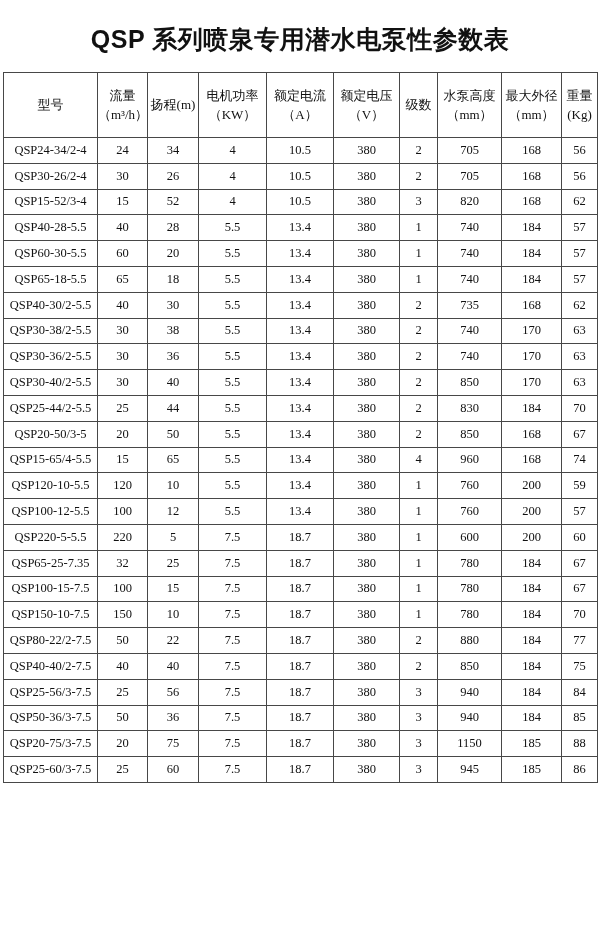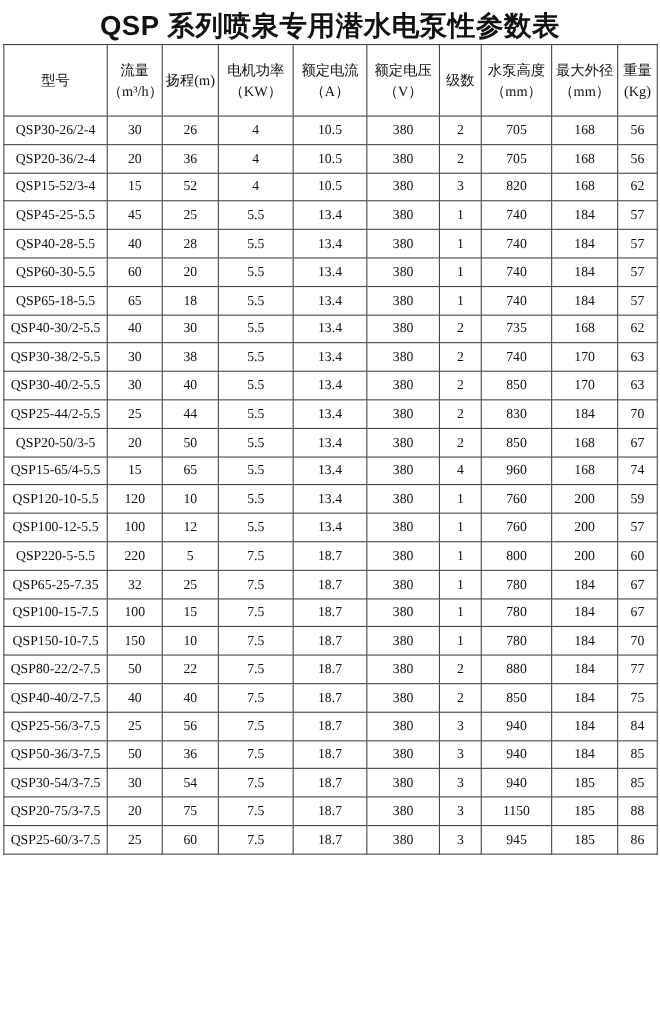--- a/index.html
+++ b/index.html
@@ -8,21 +8,21 @@
     background: #ffffff;
   }
   .page {
     position: relative;
     width: 600px;
     height: 934px;
     background: #ffffff;
     overflow: hidden;
   }
   .title {
-    margin: 0;
+    margin: 16px;
     padding-top: 7px;
     height: 33px;
     text-align: center;
     font-family: "Liberation Sans", "DejaVu Sans", sans-serif;
     font-size: 25px;
     font-weight: 600;
     letter-spacing: 0.5px;
     color: #111111;
     white-space: nowrap;
   }
@@ -109,68 +109,56 @@
             <div>（mm）</div>
           </th>
           <th>
             <div>重量</div>
             <div>(Kg)</div>
           </th>
         </tr>
     </thead>
     <tbody>
         <tr>
+          <td>QSP24-34/2-4</td>
+          <td>24</td>
+          <td>34</td>
+          <td>4</td>
+          <td>10.5</td>
+          <td>380</td>
+          <td>2</td>
+          <td>705</td>
+          <td>168</td>
+          <td>56</td>
+        </tr>
+        <tr>
           <td>QSP30-26/2-4</td>
           <td>30</td>
           <td>26</td>
           <td>4</td>
           <td>10.5</td>
           <td>380</td>
           <td>2</td>
           <td>705</td>
           <td>168</td>
           <td>56</td>
         </tr>
         <tr>
-          <td>QSP20-36/2-4</td>
-          <td>20</td>
-          <td>36</td>
-          <td>4</td>
-          <td>10.5</td>
-          <td>380</td>
-          <td>2</td>
-          <td>705</td>
-          <td>168</td>
-          <td>56</td>
-        </tr>
-        <tr>
           <td>QSP15-52/3-4</td>
           <td>15</td>
           <td>52</td>
           <td>4</td>
           <td>10.5</td>
           <td>380</td>
           <td>3</td>
           <td>820</td>
           <td>168</td>
           <td>62</td>
         </tr>
         <tr>
-          <td>QSP45-25-5.5</td>
-          <td>45</td>
-          <td>25</td>
-          <td>5.5</td>
-          <td>13.4</td>
-          <td>380</td>
-          <td>1</td>
-          <td>740</td>
-          <td>184</td>
-          <td>57</td>
-        </tr>
-        <tr>
           <td>QSP40-28-5.5</td>
           <td>40</td>
           <td>28</td>
           <td>5.5</td>
           <td>13.4</td>
           <td>380</td>
           <td>1</td>
           <td>740</td>
           <td>184</td>
           <td>57</td>
@@ -217,20 +205,32 @@
           <td>38</td>
           <td>5.5</td>
           <td>13.4</td>
           <td>380</td>
           <td>2</td>
           <td>740</td>
           <td>170</td>
           <td>63</td>
         </tr>
         <tr>
+          <td>QSP30-36/2-5.5</td>
+          <td>30</td>
+          <td>36</td>
+          <td>5.5</td>
+          <td>13.4</td>
+          <td>380</td>
+          <td>2</td>
+          <td>740</td>
+          <td>170</td>
+          <td>63</td>
+        </tr>
+        <tr>
           <td>QSP30-40/2-5.5</td>
           <td>30</td>
           <td>40</td>
           <td>5.5</td>
           <td>13.4</td>
           <td>380</td>
           <td>2</td>
           <td>850</td>
           <td>170</td>
           <td>63</td>
@@ -296,21 +296,21 @@
           <td>57</td>
         </tr>
         <tr>
           <td>QSP220-5-5.5</td>
           <td>220</td>
           <td>5</td>
           <td>7.5</td>
           <td>18.7</td>
           <td>380</td>
           <td>1</td>
-          <td>800</td>
+          <td>600</td>
           <td>200</td>
           <td>60</td>
         </tr>
         <tr>
           <td>QSP65-25-7.35</td>
           <td>32</td>
           <td>25</td>
           <td>7.5</td>
           <td>18.7</td>
           <td>380</td>
@@ -382,32 +382,20 @@
         <tr>
           <td>QSP50-36/3-7.5</td>
           <td>50</td>
           <td>36</td>
           <td>7.5</td>
           <td>18.7</td>
           <td>380</td>
           <td>3</td>
           <td>940</td>
           <td>184</td>
-          <td>85</td>
-        </tr>
-        <tr>
-          <td>QSP30-54/3-7.5</td>
-          <td>30</td>
-          <td>54</td>
-          <td>7.5</td>
-          <td>18.7</td>
-          <td>380</td>
-          <td>3</td>
-          <td>940</td>
-          <td>185</td>
           <td>85</td>
         </tr>
         <tr>
           <td>QSP20-75/3-7.5</td>
           <td>20</td>
           <td>75</td>
           <td>7.5</td>
           <td>18.7</td>
           <td>380</td>
           <td>3</td>

